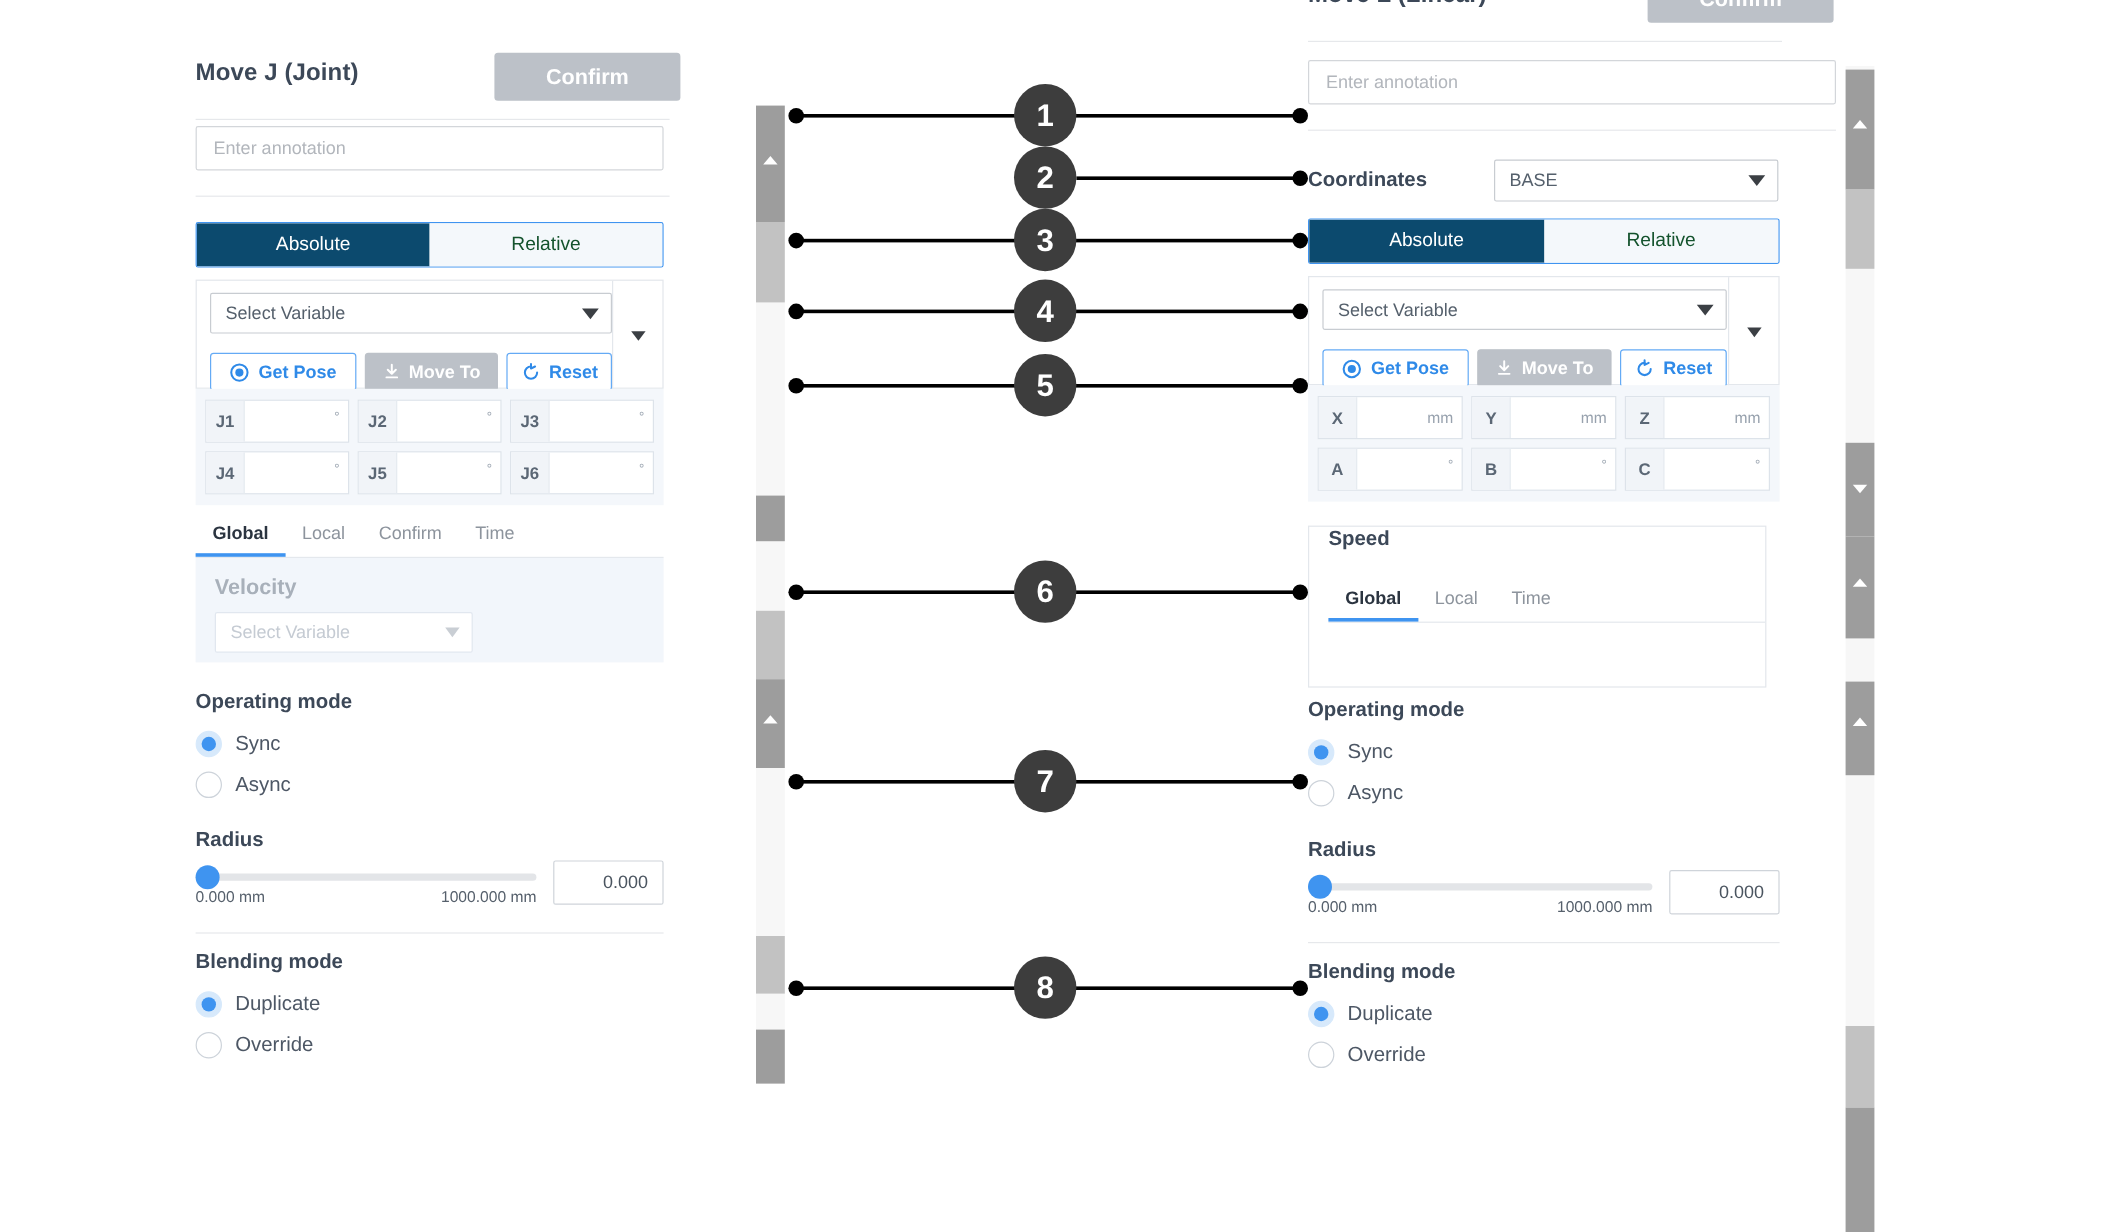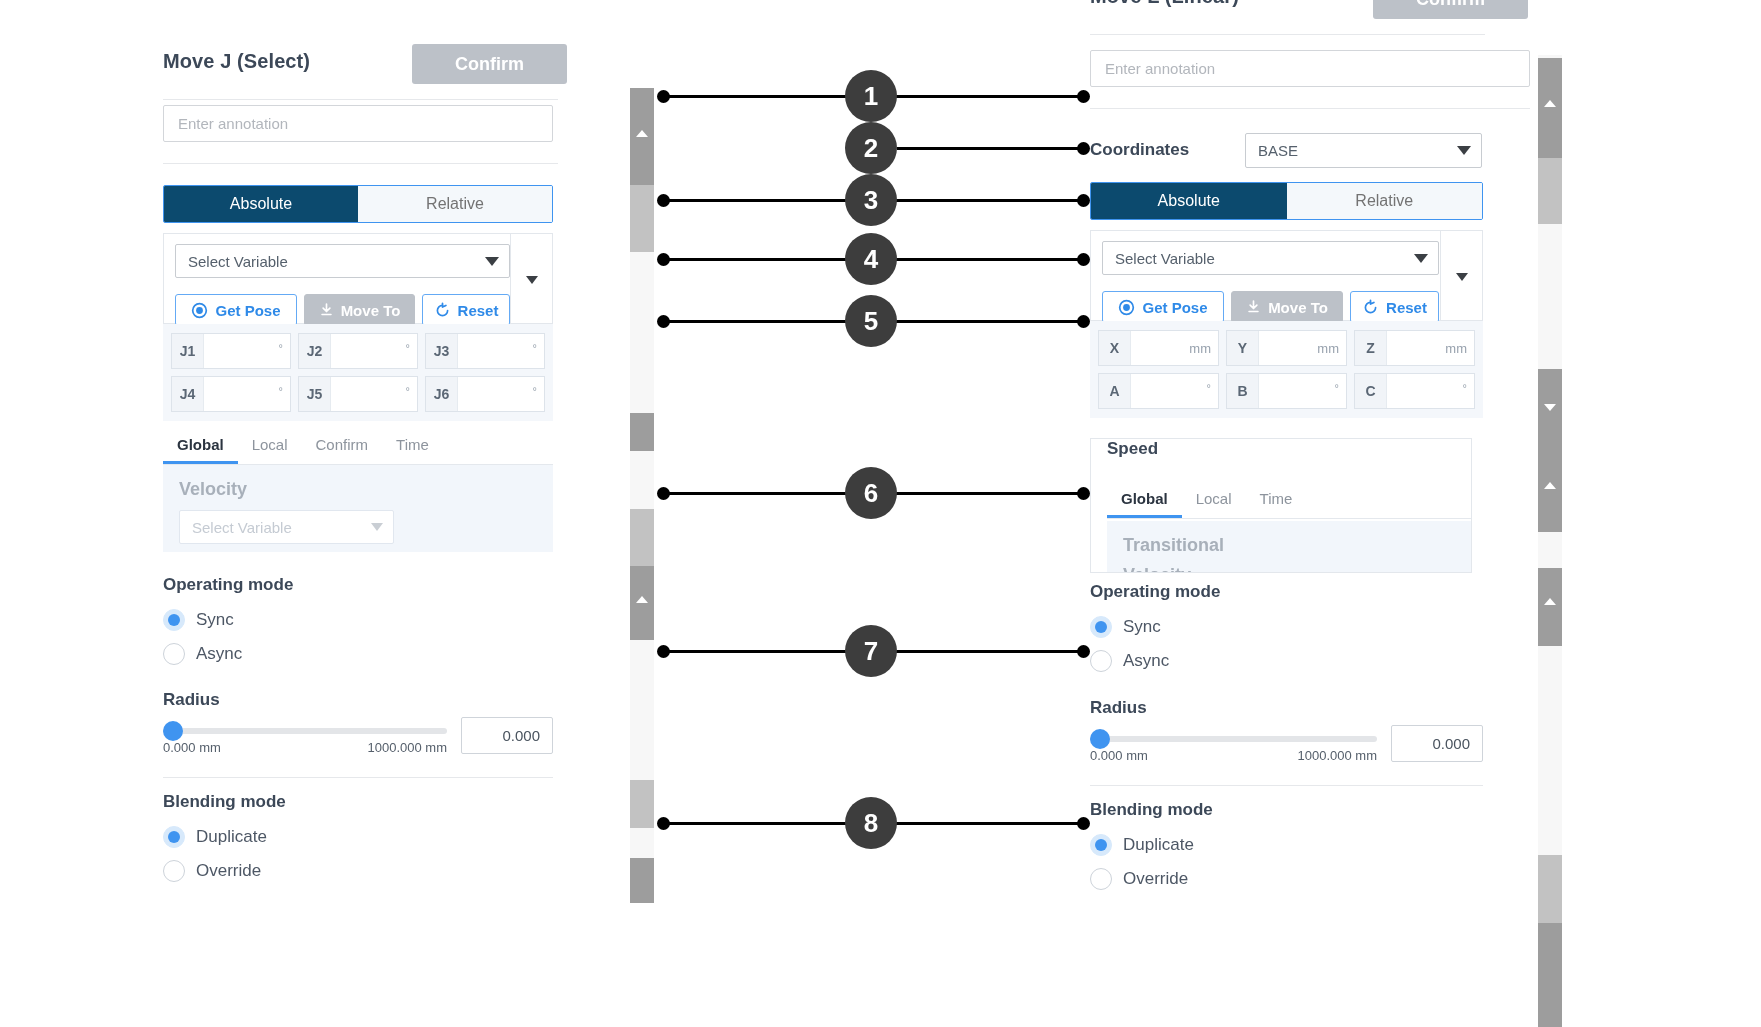--- a/index.html
+++ b/index.html
@@ -32,21 +32,21 @@
 
   .seg {
     display: flex; width: 100%; height: 38px;
     border: 1px solid #3f94f0; border-radius: 2px; overflow: hidden;
   }
   .seg div {
     flex: 1; display: flex; align-items: center; justify-content: center;
     font-size: 16px;
   }
   .seg .on  { background: #0c4a6e; color: #ffffff; }
-  .seg .off { background: #f4f8fb; color: #737373; }
+  .seg .off { background: #f4f8fb; color: #14532d; }
 
   .card {
     border: 1px solid #e3e7ec; background: #ffffff;
   }
   .select {
     border: 1px solid #c8ccd1; background: #fff; height: 34px;
     display: flex; align-items: center; padding: 0 10px 0 12px;
     font-size: 15px; color: #55606c; justify-content: space-between;
     border-radius: 2px;
   }
@@ -128,21 +128,21 @@
   }
   .coords-lbl { font-size: 17px; font-weight: bold; color: #3c4858; }
 </style>
 </head>
 <body>
 
 <div id="stage">
 
   <div class="panel" style="left:140px; top:30px; width:440px; height:897px;">
 
-    <div class="panel-title" style="position:absolute; left:23px; top:20px;">Move J (Select)</div>
+    <div class="panel-title" style="position:absolute; left:23px; top:20px;">Move J (Joint)</div>
 
     <div class="confirm-btn" style="position:absolute; left:272px; top:14px; width:155px; height:40px;">Confirm</div>
 
     <div class="hr" style="position:absolute; left:23px; top:69px; width:395px;"></div>
 
     <div class="annot-input" style="position:absolute; left:23px; top:75px; width:390px; height:37px;">Enter annotation</div>
 
     <div class="hr" style="position:absolute; left:23px; top:133px; width:395px;"></div>
 
     <div class="seg" style="position:absolute; left:23px; top:155px; width:390px;">
@@ -390,24 +390,20 @@
       </div>
     </div>
 
     <div class="card" style="position:absolute; left:0px; top:473px; width:382px; height:135px; overflow:hidden;">
       <div class="sect-h" style="position:absolute; left:16px; top:0;">Speed</div>
       <div class="tabs" style="position:absolute; left:16px; top:45px; width:366px;">
         <div class="t active">Global</div>
         <div class="t">Local</div>
         <div class="t">Time</div>
       </div>
-      <div class="subpane" style="position:absolute; left:16px; top:82px; width:366px; height:53px;">
-        <div class="h">Transitional</div>
-        <div class="h" style="margin-top:9px;">Velocity</div>
-      </div>
     </div>
 
     <div style="position:absolute; left:0px; top:617px; width:393px;">
       <div class="sect-h">Operating mode</div>
       <div class="radio-row" style="margin-top:14px;">
         <span class="radio sel"></span>
         <span class="radio-lbl">Sync</span>
       </div>
       <div class="radio-row" style="margin-top:12px;">
         <span class="radio"></span>

